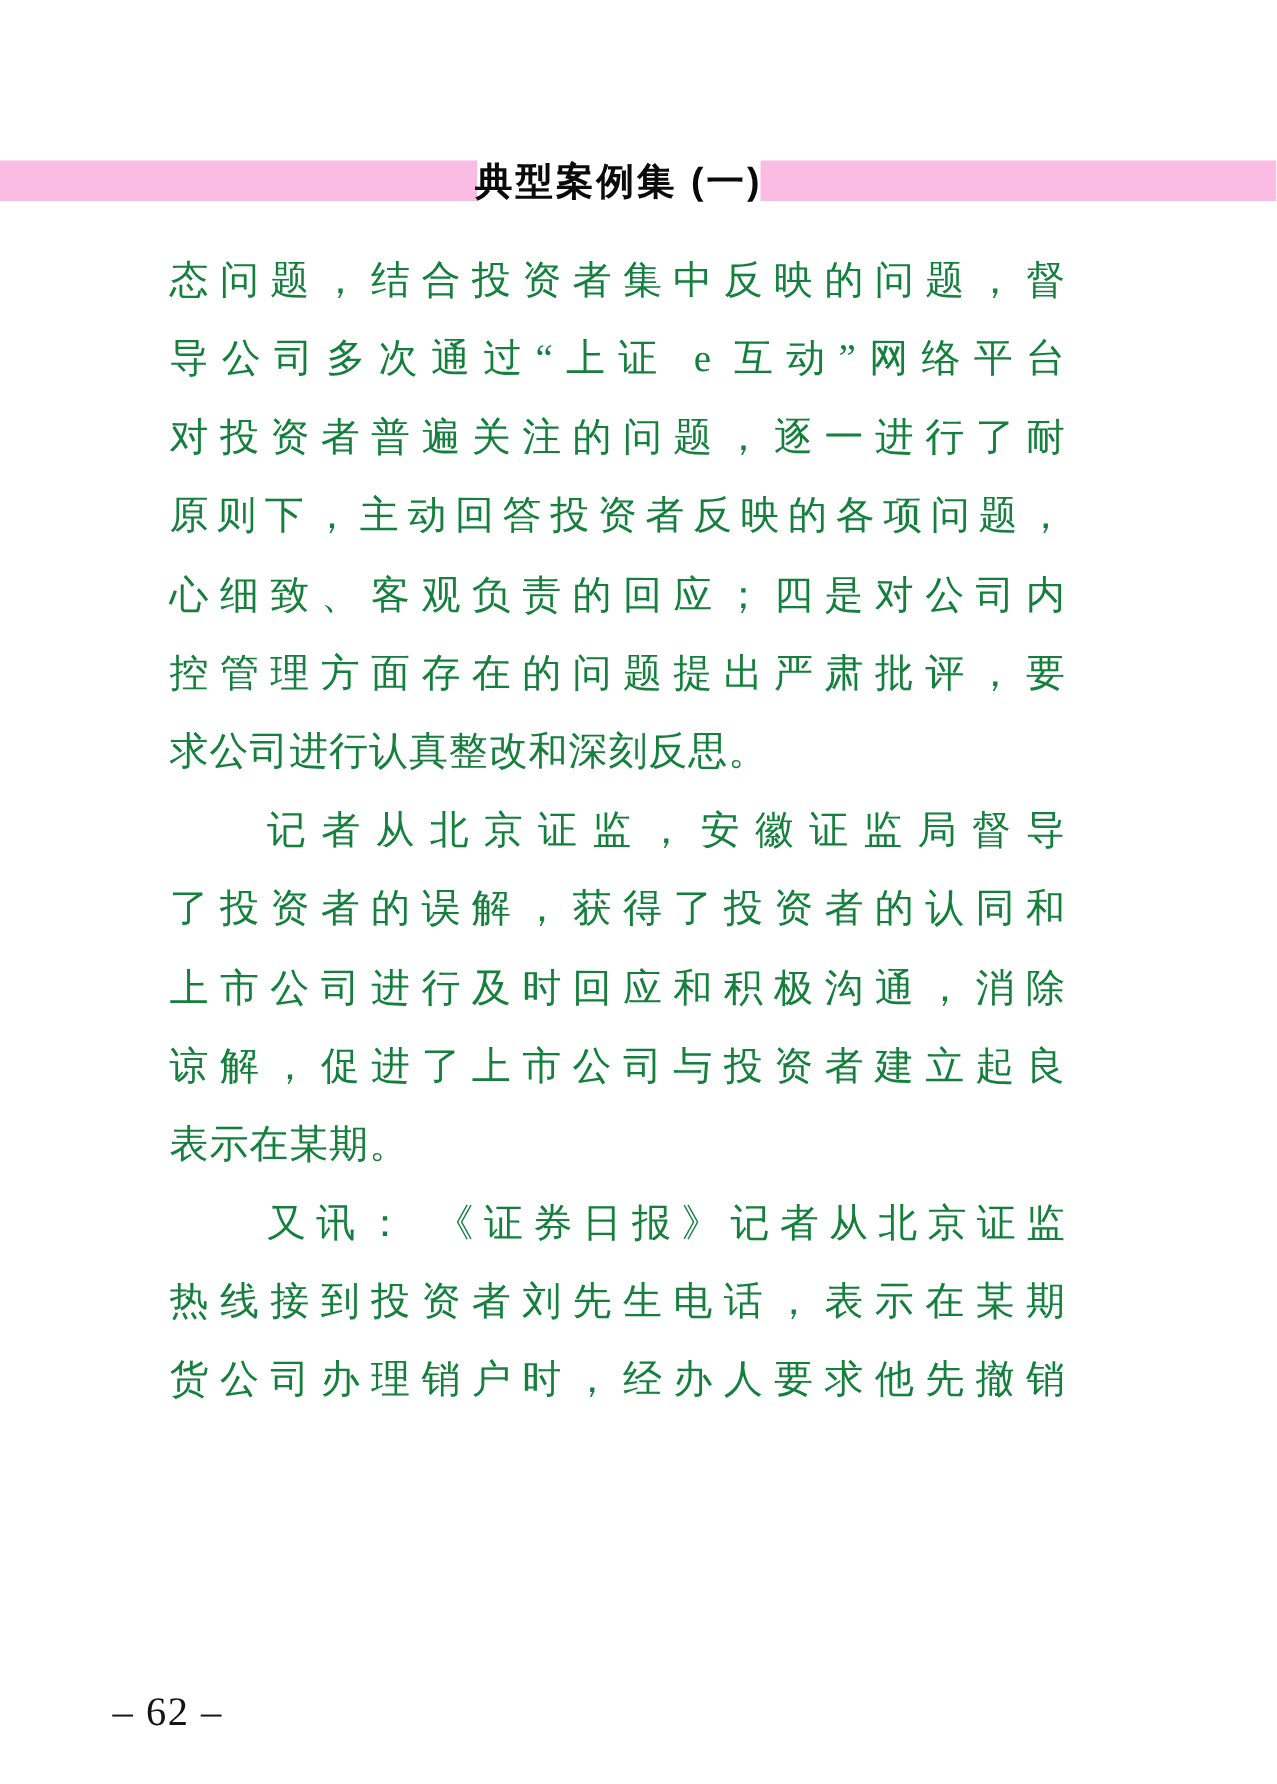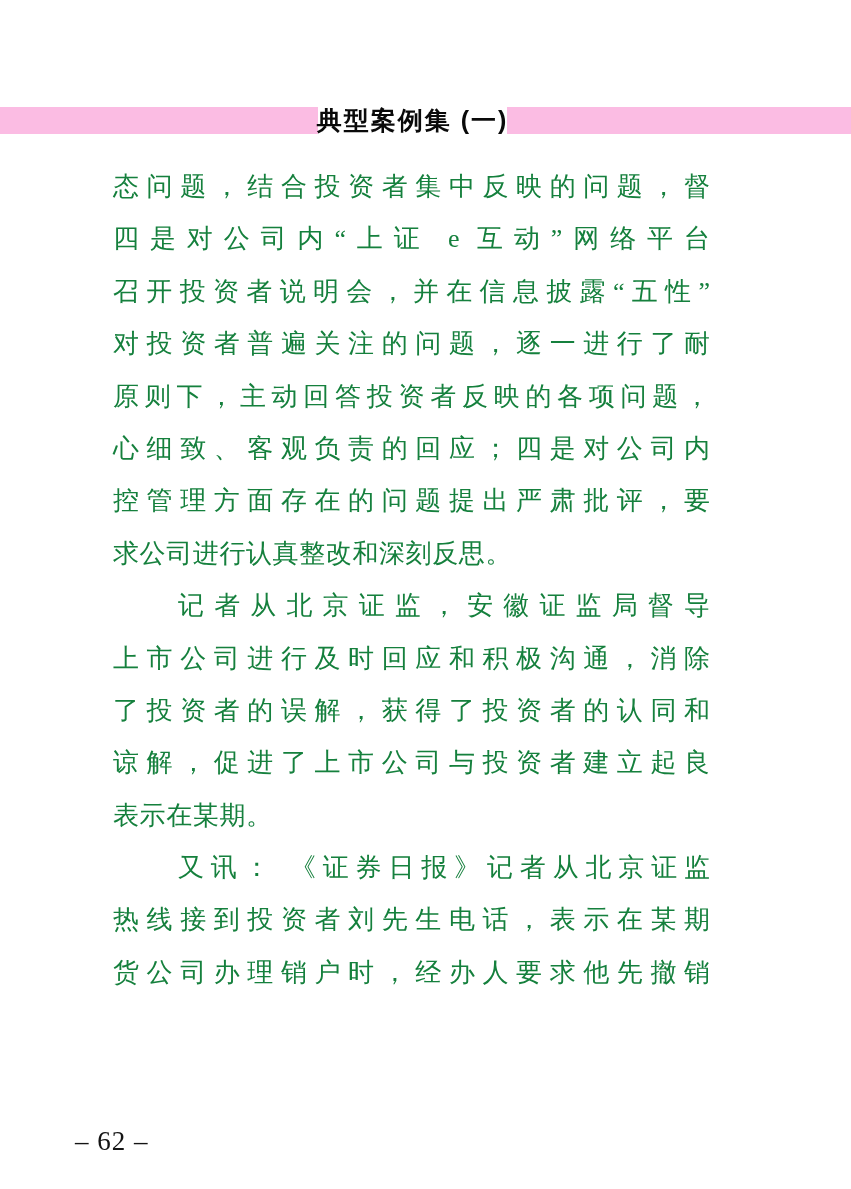--- a/index.html
+++ b/index.html
@@ -87,30 +87,29 @@
 
 <div class="page">
 
   <div class="header-bar"></div>
   <div class="header-title-box">
     <span class="header-title">典型案例集 (一)</span>
   </div>
 
   <div class="text-block">
     <div class="line justify">态问题，结合投资者集中反映的问题，督</div>
-    <div class="line justify">四是对公司内“上证 e 互动”网络平台</div>
-    <div class="line justify">召开投资者说明会，并在信息披露“五性”</div>
+    <div class="line justify">导公司多次通过“上证 e 互动”网络平台</div>
     <div class="line justify">对投资者普遍关注的问题，逐一进行了耐</div>
     <div class="line justify">原则下，主动回答投资者反映的各项问题，</div>
     <div class="line justify">心细致、客观负责的回应；四是对公司内</div>
     <div class="line justify">控管理方面存在的问题提出严肃批评，要</div>
     <div class="line para-end">求公司进行认真整改和深刻反思。</div>
     <div class="line justify indent">记者从北京证监，安徽证监局督导</div>
+    <div class="line justify">了投资者的误解，获得了投资者的认同和</div>
     <div class="line justify">上市公司进行及时回应和积极沟通，消除</div>
-    <div class="line justify">了投资者的误解，获得了投资者的认同和</div>
     <div class="line justify">谅解，促进了上市公司与投资者建立起良</div>
     <div class="line para-end">表示在某期。</div>
     <div class="line justify indent">又讯： 《证券日报》记者从北京证监</div>
     <div class="line justify">热线接到投资者刘先生电话，表示在某期</div>
     <div class="line justify">货公司办理销户时，经办人要求他先撤销</div>
   </div>
 
   <div class="page-number">– 62 –</div>
 
 </div>

